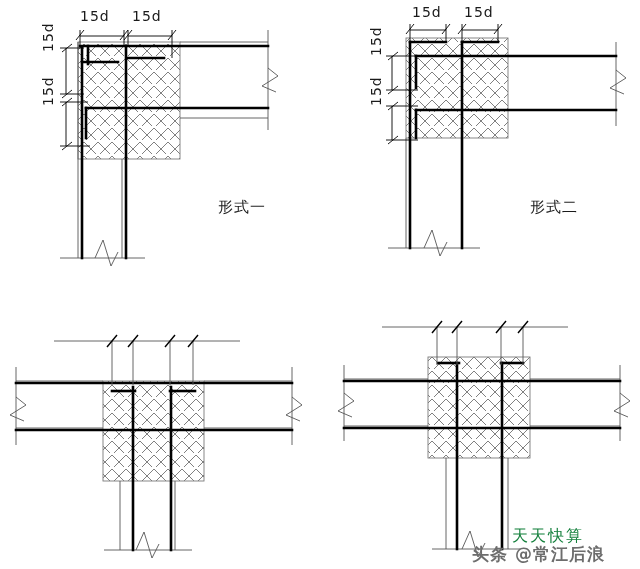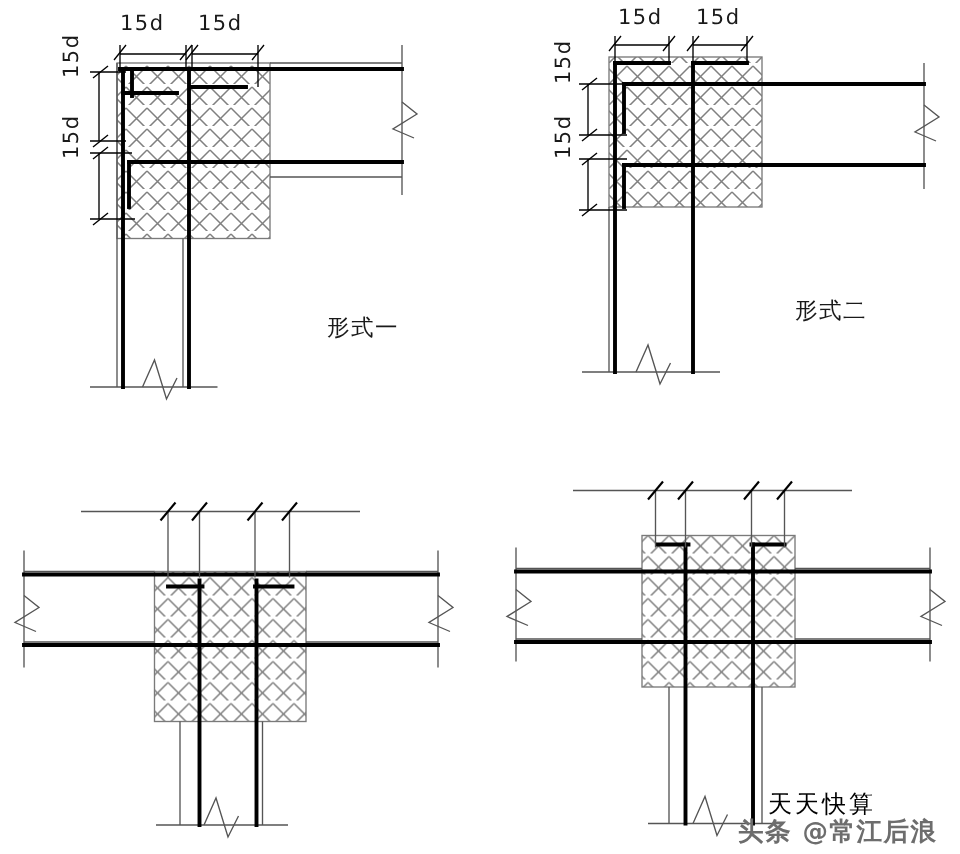--- a/index.html
+++ b/index.html
@@ -5,21 +5,21 @@
   html,body{margin:0;padding:0;background:#ffffff;}
   body{width:640px;height:569px;overflow:hidden;
        font-family:"Liberation Sans","DejaVu Sans",sans-serif;}
   #sheet{position:relative;width:572px;height:569px;background:#fff;}
   .panel{position:absolute;}
   svg{display:block;overflow:visible;}
   .lbl{position:absolute;font-size:15px;color:#1a1a1a;letter-spacing:1px;
        font-family:"DejaVu Sans",sans-serif;white-space:nowrap;}
   .wm{position:absolute;white-space:nowrap;font-family:"DejaVu Sans",sans-serif;}
   .wm-main{font-size:17px;color:#6d6d6d;font-weight:bold;letter-spacing:1px;}
-  .wm-ghost{font-size:16px;color:#000000;letter-spacing:2px;}
+  .wm-ghost{font-size:16px;color:#15803d;letter-spacing:2px;}
 </style>
 </head>
 <body>
 
 <div id="sheet">
 
   <div class="panel" style="left:0px;top:0px;">
     <svg width="320" height="285" viewBox="0 0 320 285">
       <defs>
         <pattern id="cc1" width="14" height="14" patternUnits="userSpaceOnUse">
@@ -97,21 +97,21 @@
         <line x1="62" y1="150" x2="72" y2="142"></line>
         <line x1="60" y1="102" x2="88" y2="102"></line>
         <line x1="60" y1="146" x2="90" y2="146"></line>
       </g>
     </svg>
 
     <span class="lbl" style="left:80px;top:8px;font-size:14px;">15d</span>
     <span class="lbl" style="left:132px;top:8px;font-size:14px;">15d</span>
     <span class="lbl" style="left:40px;top:52px;font-size:14px;transform:rotate(-90deg);transform-origin:left top;">15d</span>
     <span class="lbl" style="left:40px;top:106px;font-size:14px;transform:rotate(-90deg);transform-origin:left top;">15d</span>
-    <span class="lbl" style="left:218px;top:209px;">形式一</span>
+    <span class="lbl" style="left:218px;top:198px;">形式一</span>
   </div>
 
   <div class="panel" style="left:320px;top:0px;">
     <svg width="320" height="285" viewBox="0 0 320 285">
       <defs>
         <pattern id="cc2" width="14" height="14" patternUnits="userSpaceOnUse">
           <path d="M0 2 L7 9 L14 2" fill="none" stroke="#808080" stroke-width="1"></path>
           <path d="M-7 9 L0 16 L7 9" fill="none" stroke="#808080" stroke-width="1"></path>
           <path d="M7 9 L14 16 L21 9" fill="none" stroke="#808080" stroke-width="1"></path>
         </pattern>
@@ -317,15 +317,15 @@
         <line x1="112" y1="48" x2="122" y2="36"></line>
         <line x1="132" y1="48" x2="142" y2="36"></line>
         <line x1="176" y1="48" x2="186" y2="36"></line>
         <line x1="198" y1="48" x2="208" y2="36"></line>
       </g>
     </svg>
 
   </div>
 
   <span class="wm wm-ghost" style="left:512px;top:526px;">天天快算</span>
-  <span class="wm wm-main" style="left:492px;top:543px;">头条 @常江后浪</span>
+  <span class="wm wm-main" style="left:472px;top:543px;">头条 @常江后浪</span>
 
 </div>
 
 </body></html>

